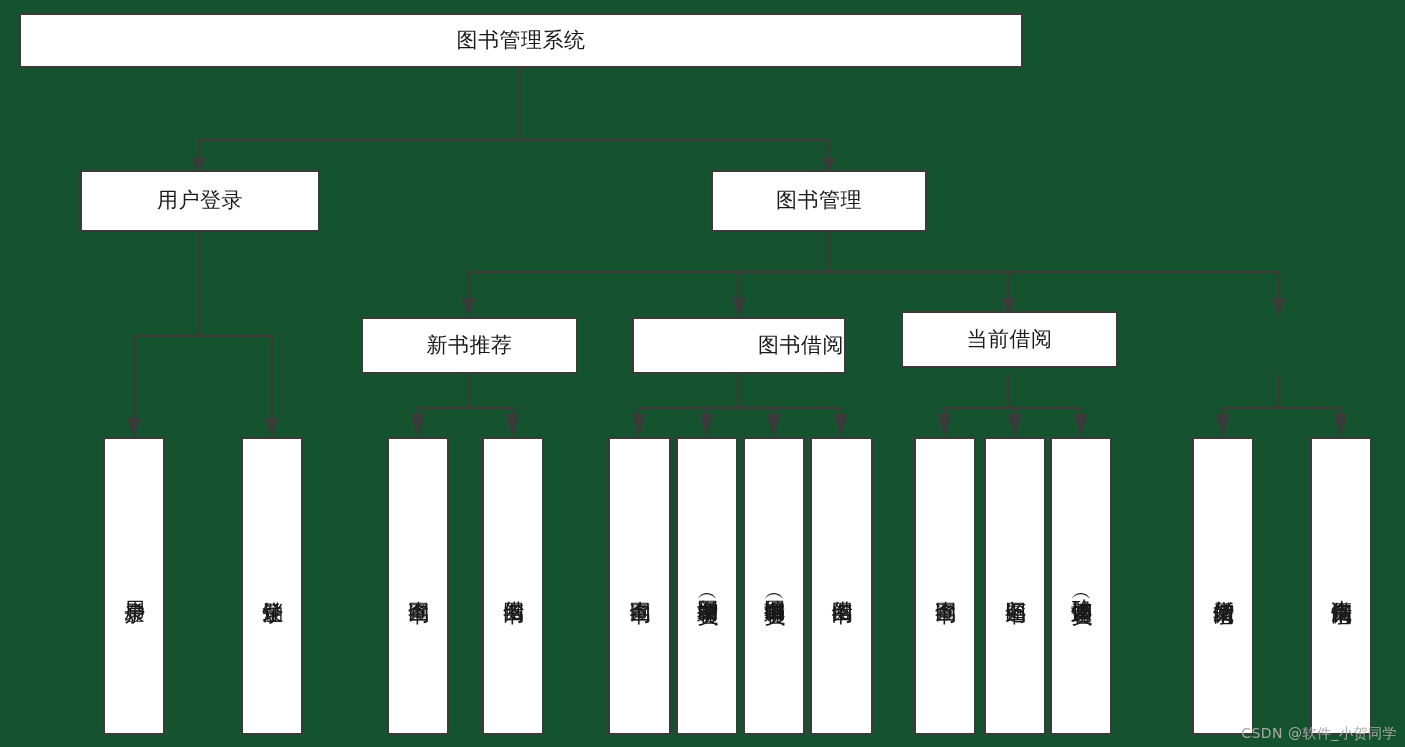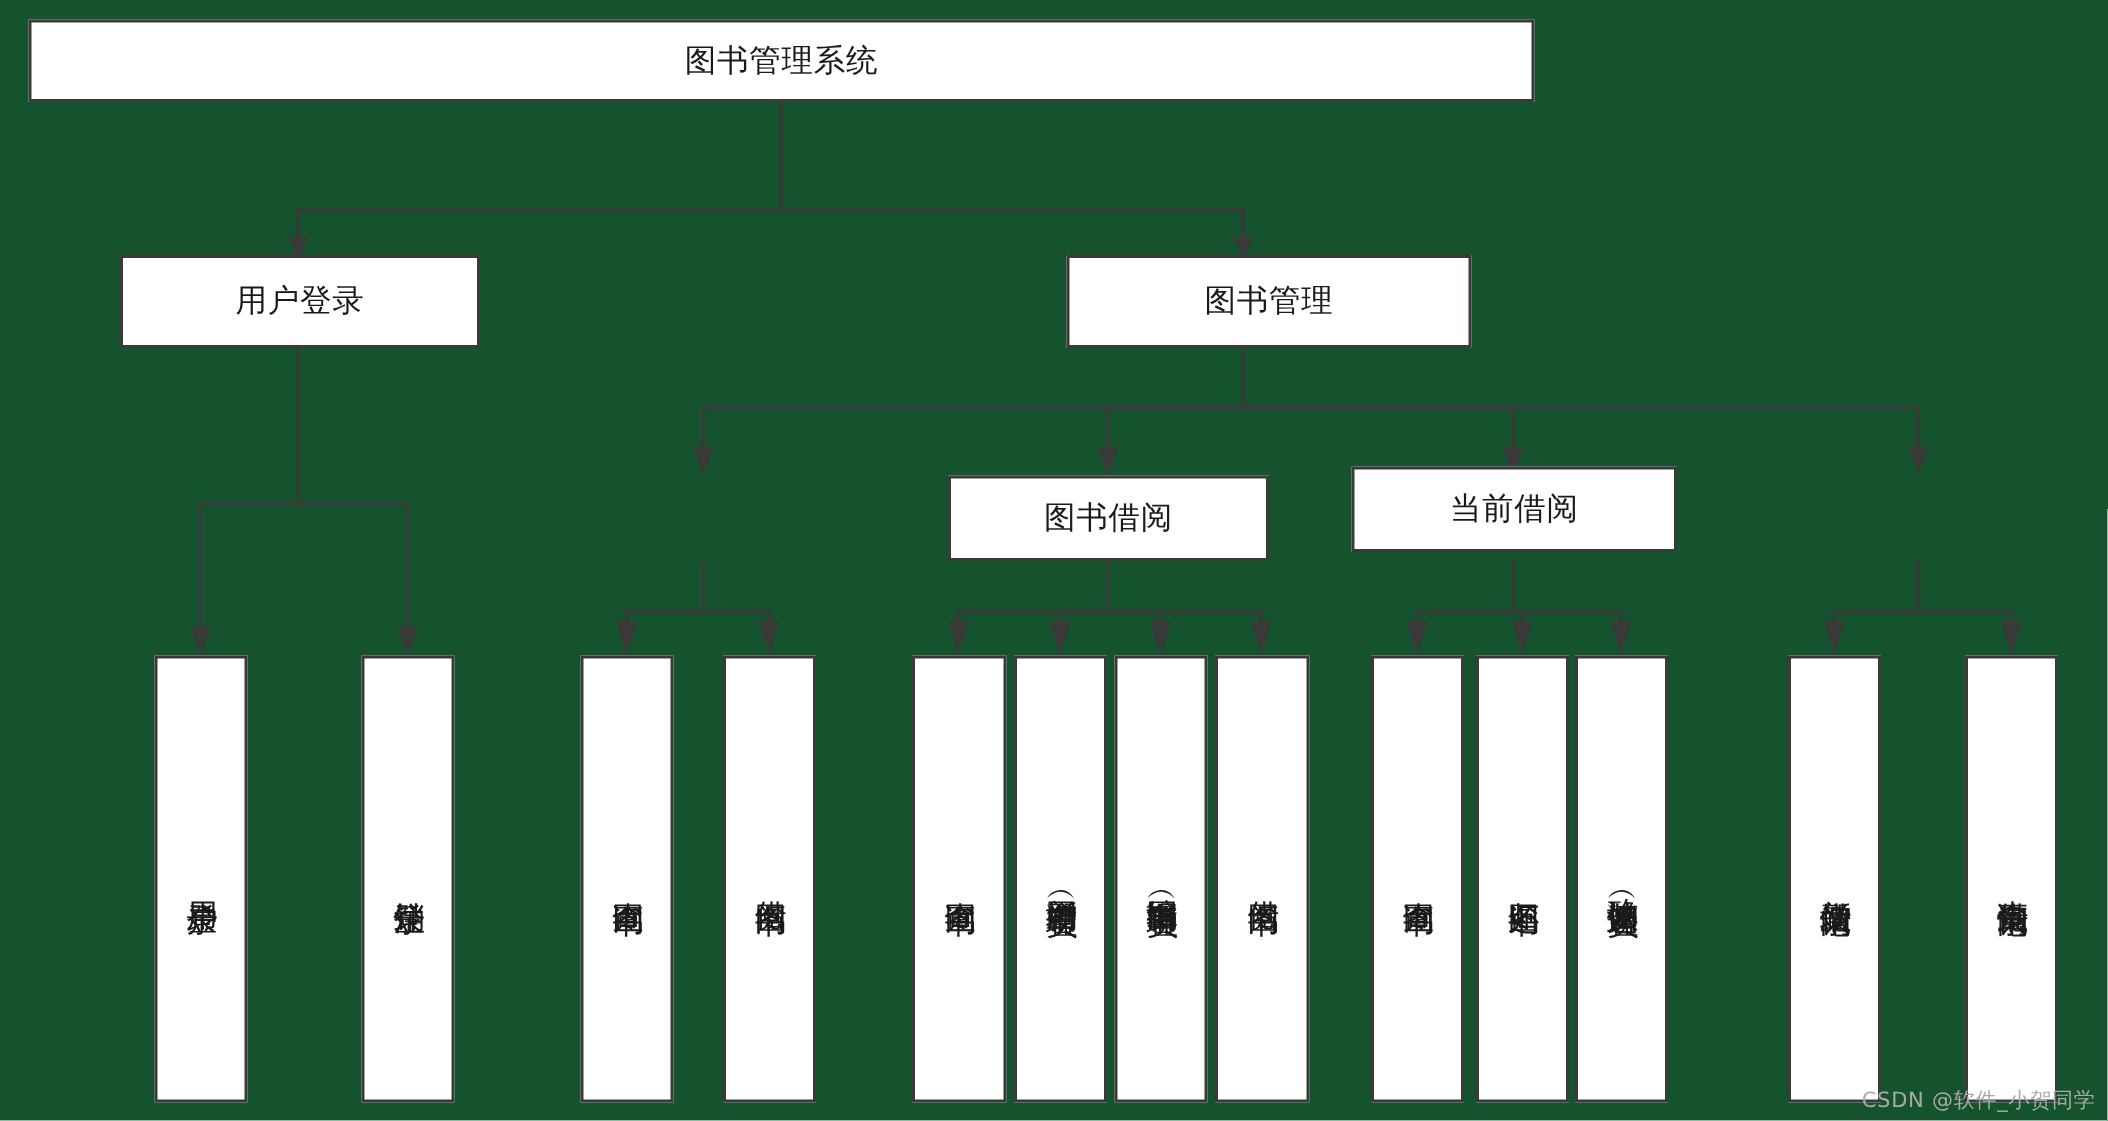--- a/index.html
+++ b/index.html
@@ -132,25 +132,28 @@
     <polygon class="arrow-head" points="1334,414 1348,414 1341,437"></polygon>
   </svg>
 
   <div class="node horizontal" style="left:19px; top:13px; width:1004px; height:55px;">
     <span>图书管理系统</span>
   </div>
 
   <div class="node horizontal" style="left:80px; top:170px; width:240px; height:62px;">
     <span>用户登录</span>
   </div>
-  <div class="node horizontal" style="left:711px; top:170px; width:270px; height:62px;">
+  <div class="node horizontal" style="left:711px; top:170px; width:216px; height:62px;">
     <span>图书管理</span>
   </div>
 
-  <div class="node horizontal" style="left:632px; top:317px; width:214px; height:57px;">
+  <div class="node horizontal" style="left:361px; top:317px; width:217px; height:57px;">
+    <span>新书推荐</span>
+  </div>
+  <div class="node horizontal" style="left:632px; top:317px; width:214px; height:57px;justify-content:flex-end;">
     <span>图书借阅</span>
   </div>
   <div class="node horizontal" style="left:901px; top:311px; width:217px; height:57px;">
     <span>当前借阅</span>
   </div>
 
   <div class="node vertical" style="left:103px; top:437px; width:62px; height:298px;">
     <span class="vlabel">用户登录</span>
   </div>
   <div class="node vertical" style="left:241px; top:437px; width:62px; height:298px;">

